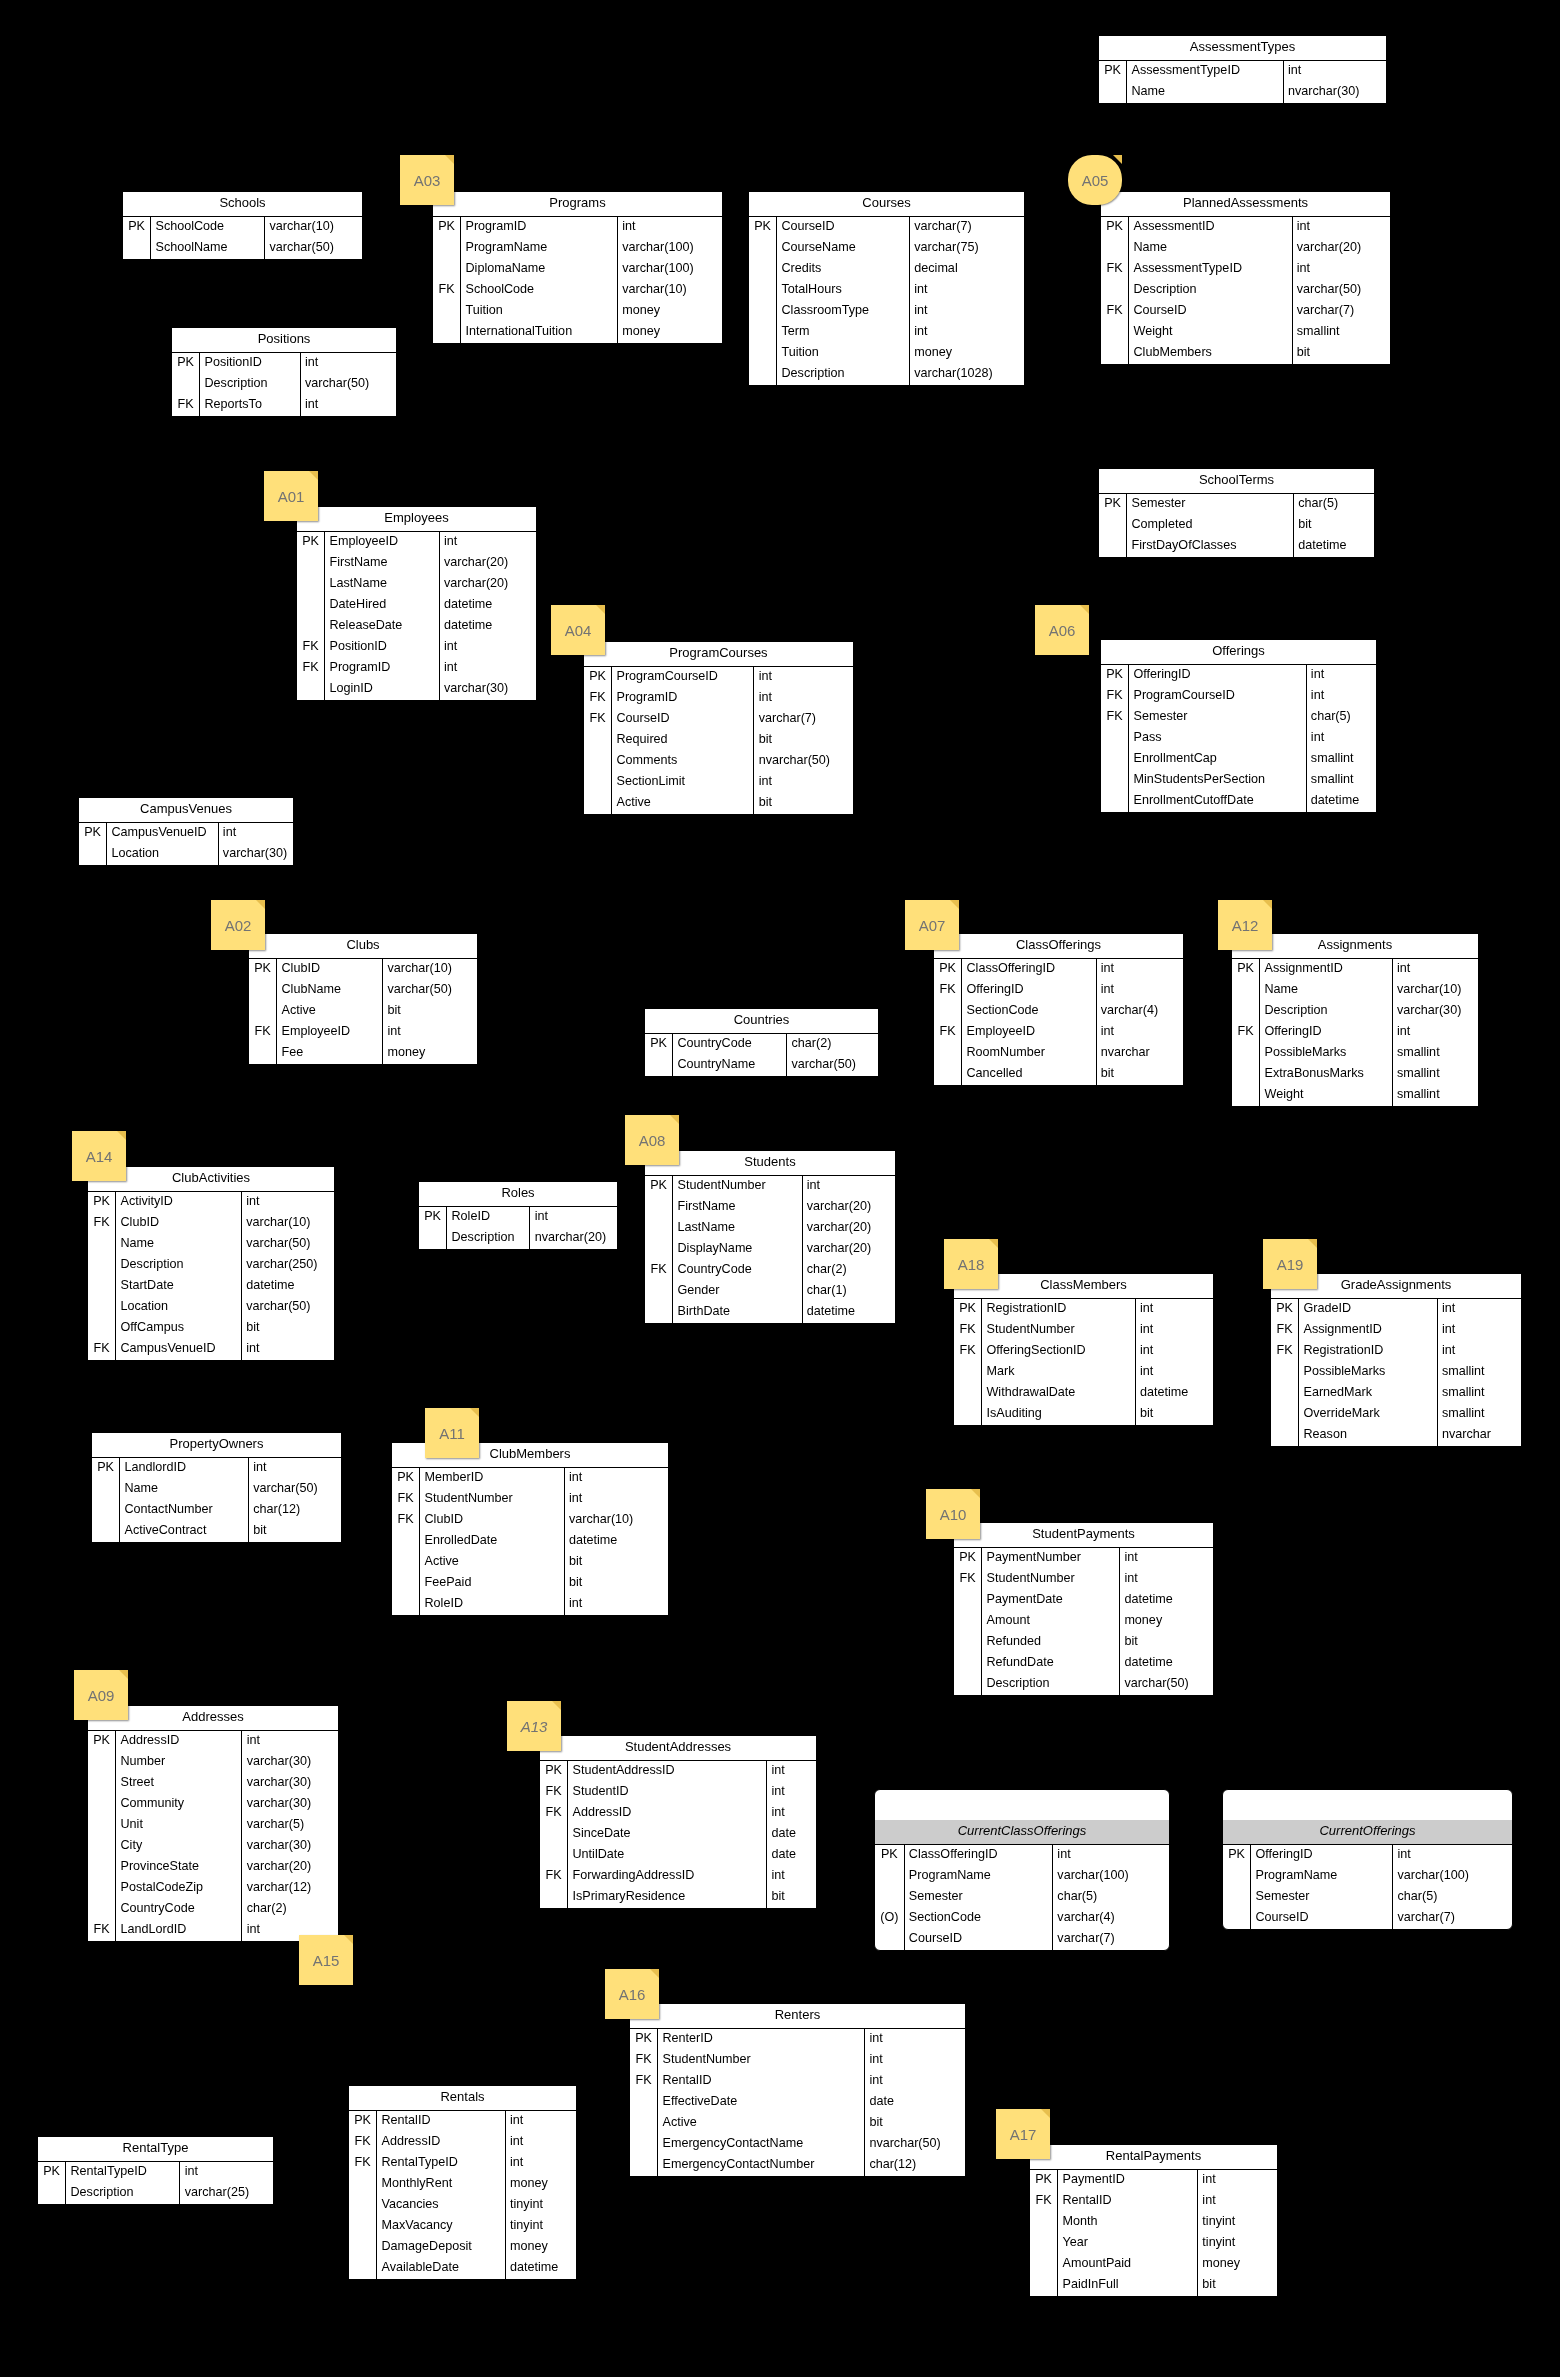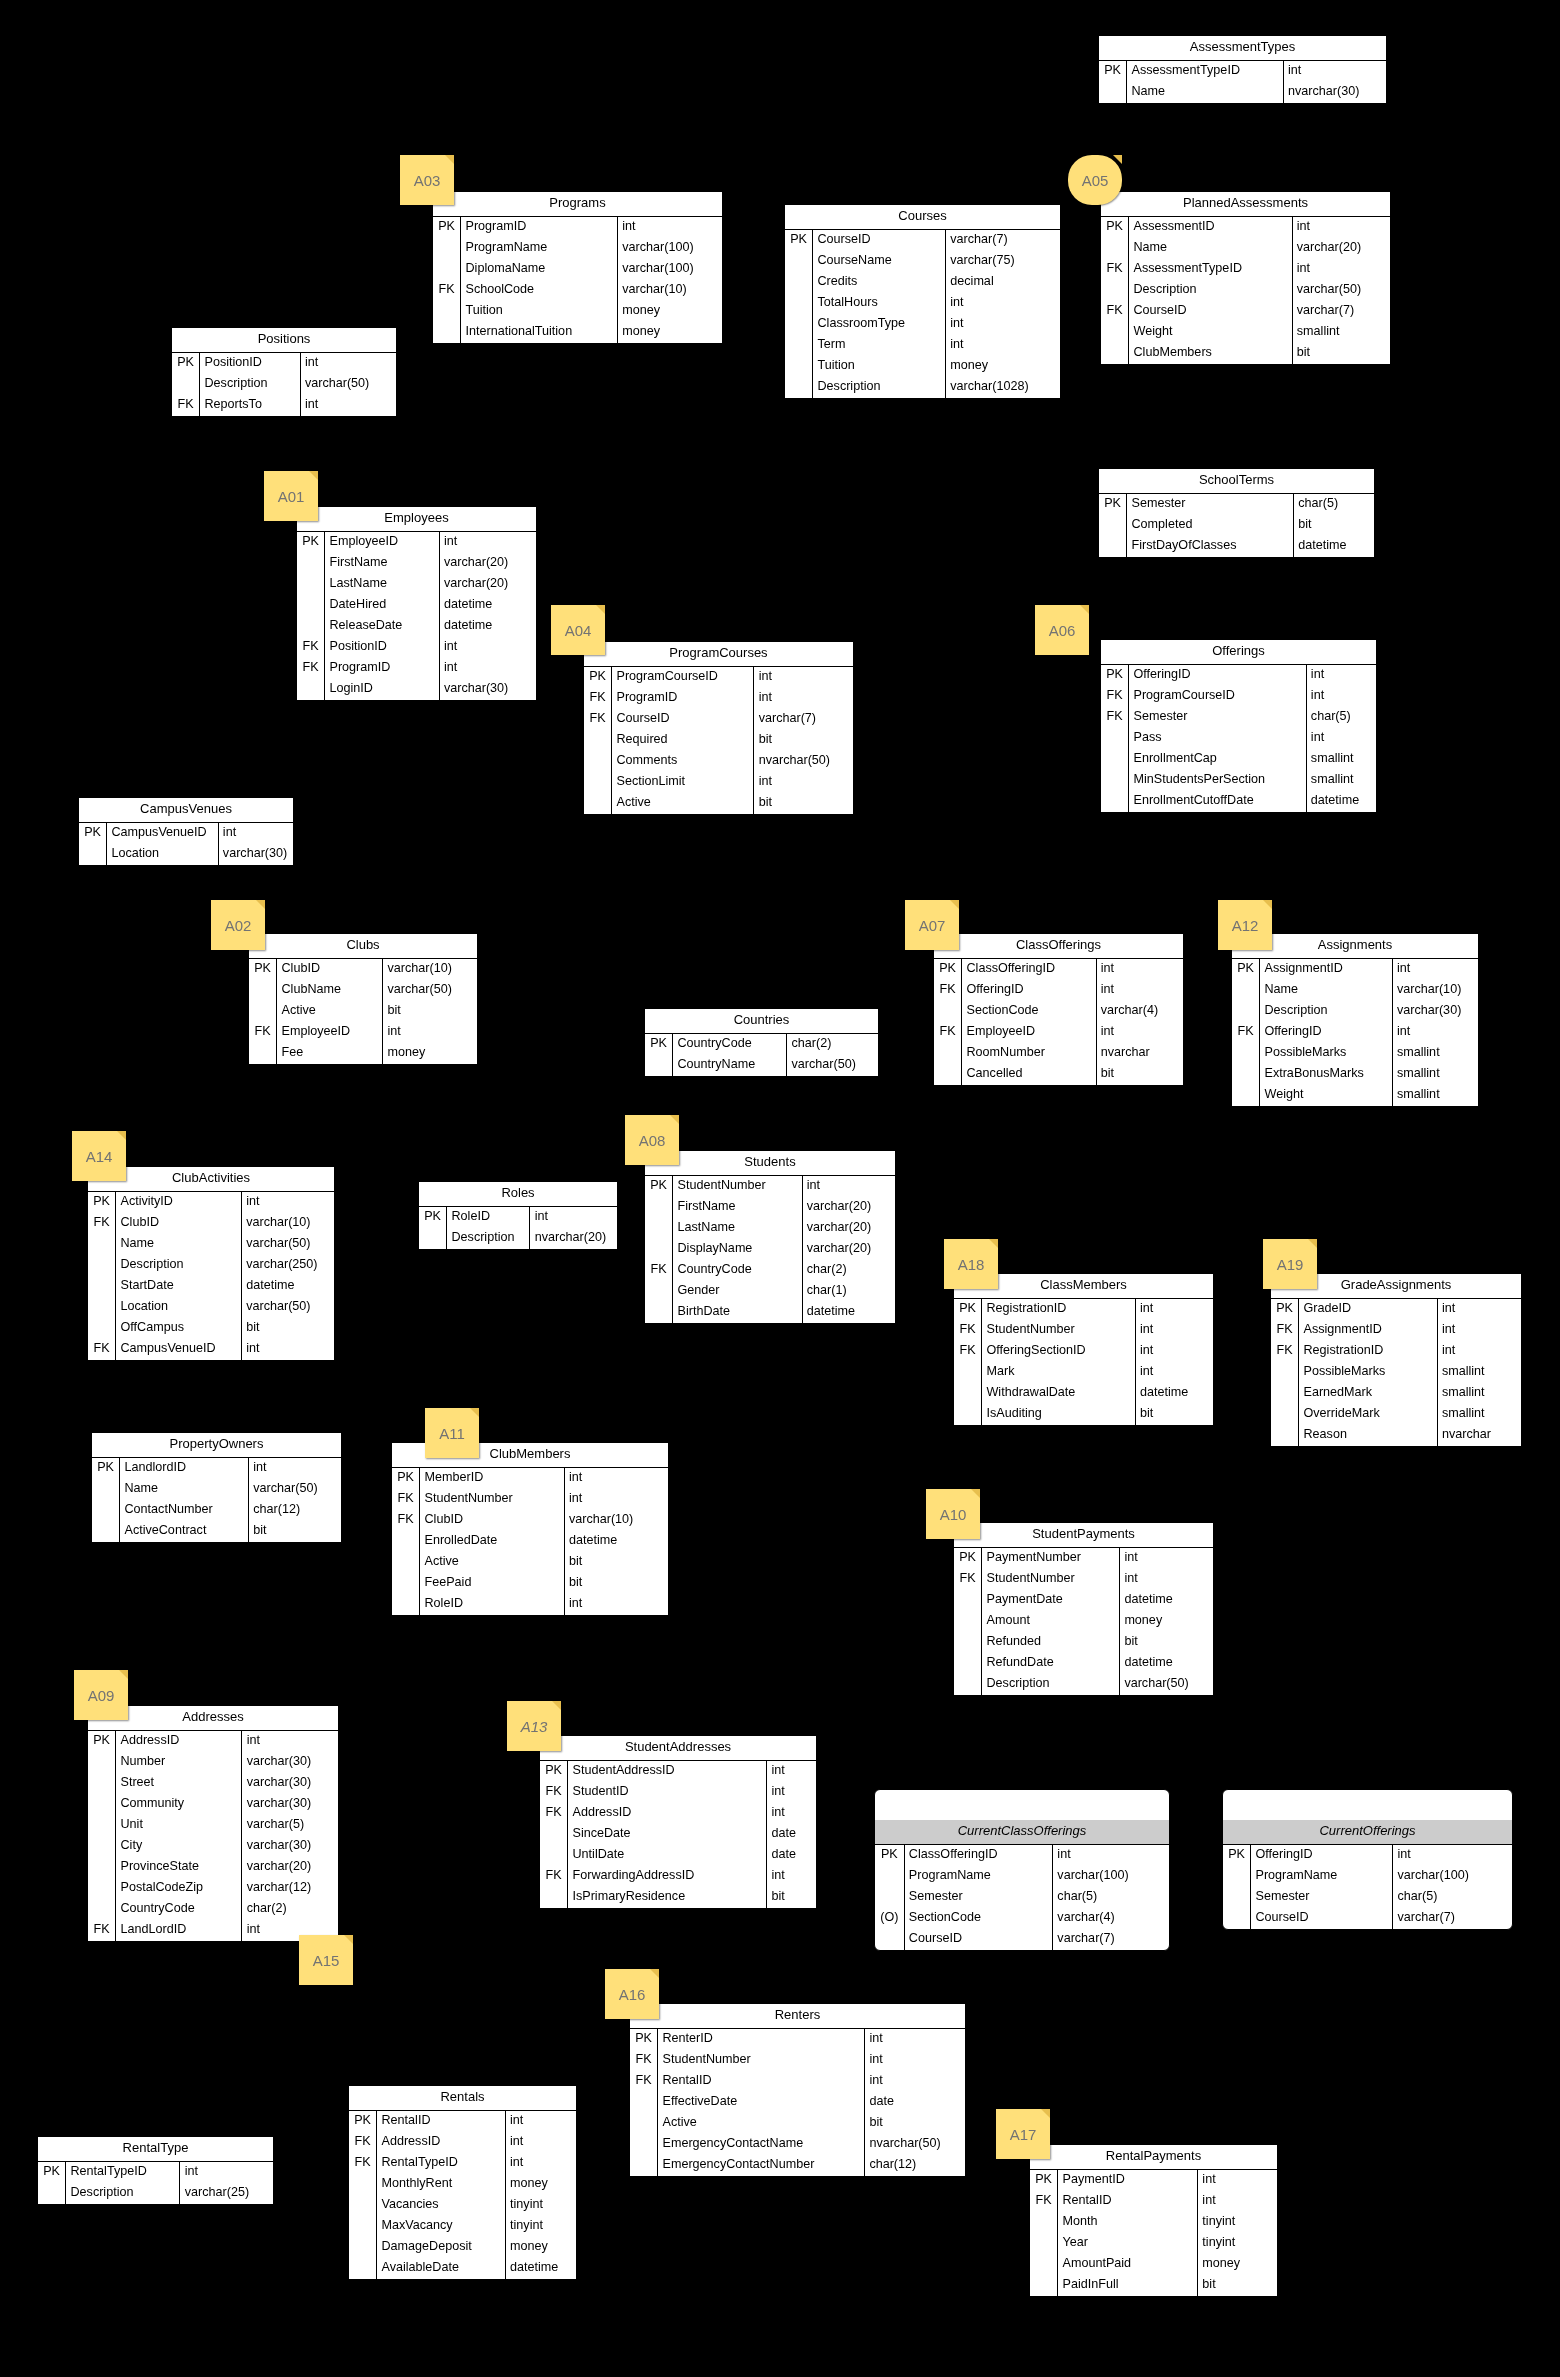--- a/index.html
+++ b/index.html
@@ -110,20 +110,35 @@
           <div class="attr-name">AssessmentTypeID</div>
           <div class="attr-type">int</div>
         </div>
         <div class="attr-row">
           <div class="attr-key">&nbsp;</div>
           <div class="attr-name">Name</div>
           <div class="attr-type">nvarchar(30)</div>
         </div>
       </div>
     </div>
+    <div class="entity" style="left: 122px; top: 191px; width: 241px;">
+      <div class="ent-title">Schools</div>
+      <div class="ent-body">
+        <div class="attr-row">
+          <div class="attr-key">PK</div>
+          <div class="attr-name">SchoolCode</div>
+          <div class="attr-type">varchar(10)</div>
+        </div>
+        <div class="attr-row">
+          <div class="attr-key">&nbsp;</div>
+          <div class="attr-name">SchoolName</div>
+          <div class="attr-type">varchar(50)</div>
+        </div>
+      </div>
+    </div>
     <div class="note" style="left: 400px; top: 155px;">
       <div class="note-fold"></div>
       <div class="note-label">A03</div>
     </div>
     <div class="entity" style="left: 432px; top: 191px; width: 291px;">
       <div class="ent-title">Programs</div>
       <div class="ent-body">
         <div class="attr-row">
           <div class="attr-key">PK</div>
           <div class="attr-name">ProgramID</div>
@@ -149,21 +164,21 @@
           <div class="attr-name">Tuition</div>
           <div class="attr-type">money</div>
         </div>
         <div class="attr-row">
           <div class="attr-key">&nbsp;</div>
           <div class="attr-name">InternationalTuition</div>
           <div class="attr-type">money</div>
         </div>
       </div>
     </div>
-    <div class="entity" style="left: 748px; top: 204px; width: 277px; margin-left: 36px;">
+    <div class="entity" style="left: 748px; top: 191px; width: 277px;">
       <div class="ent-title">Courses</div>
       <div class="ent-body">
         <div class="attr-row">
           <div class="attr-key">PK</div>
           <div class="attr-name">CourseID</div>
           <div class="attr-type">varchar(7)</div>
         </div>
         <div class="attr-row">
           <div class="attr-key">&nbsp;</div>
           <div class="attr-name">CourseName</div>

